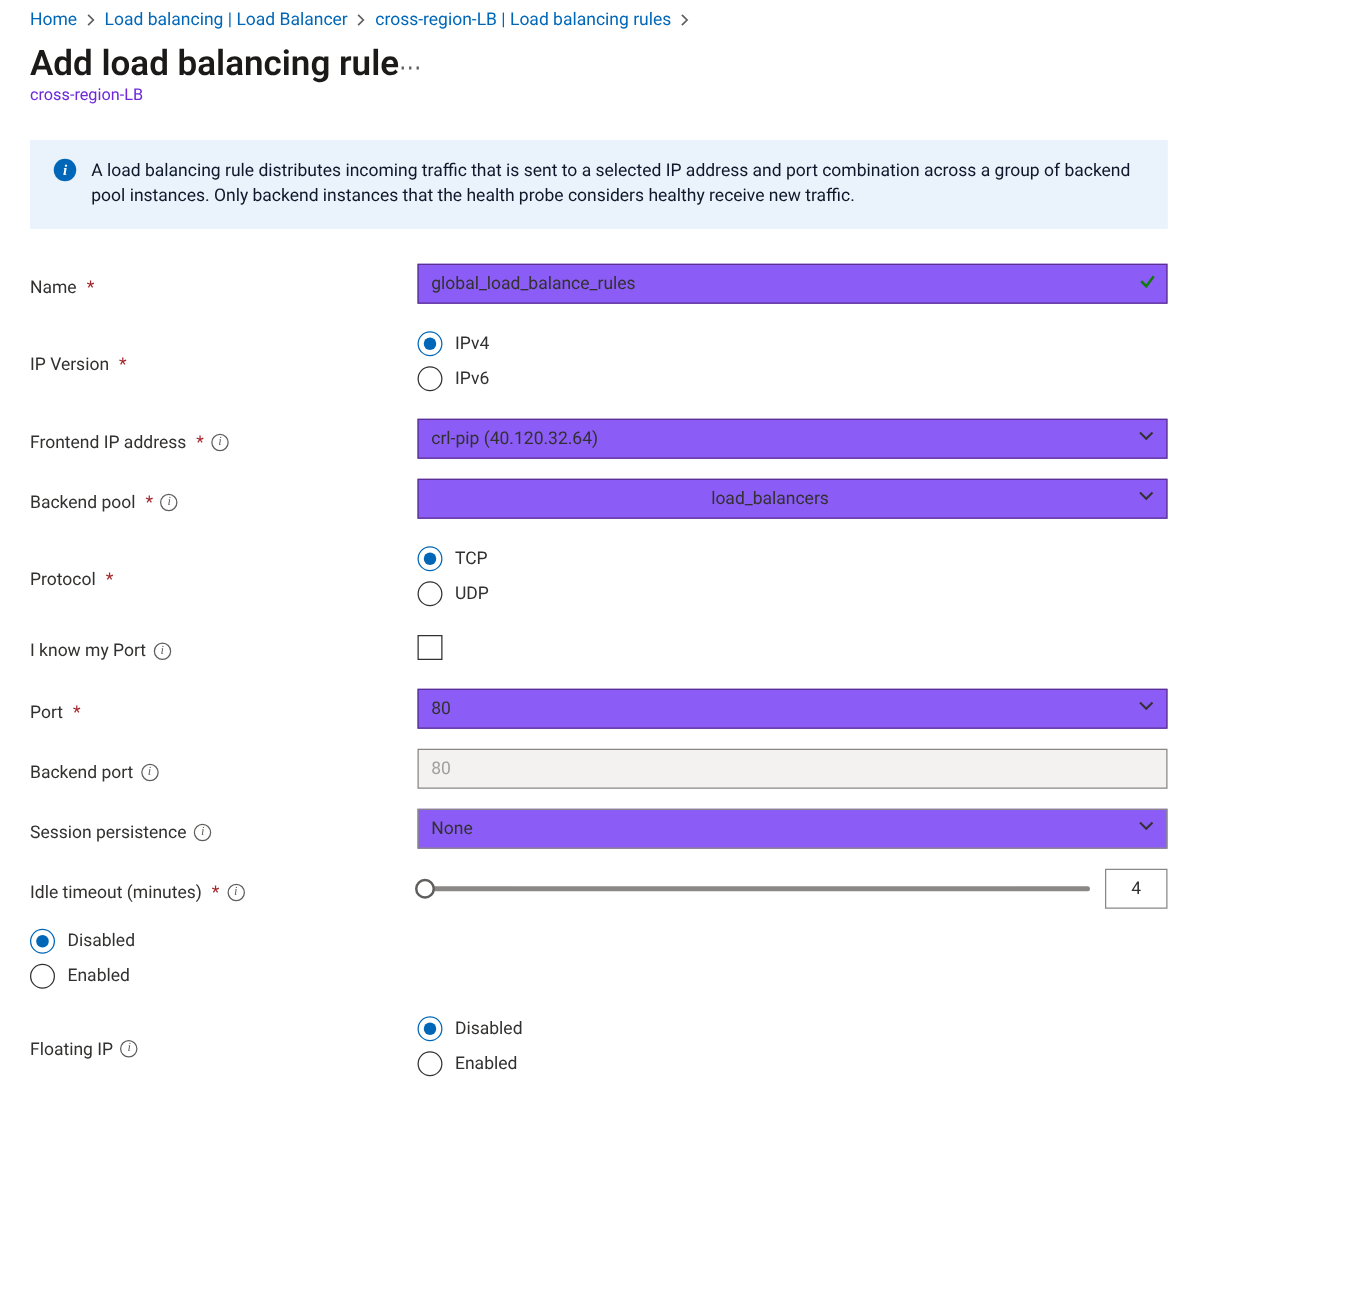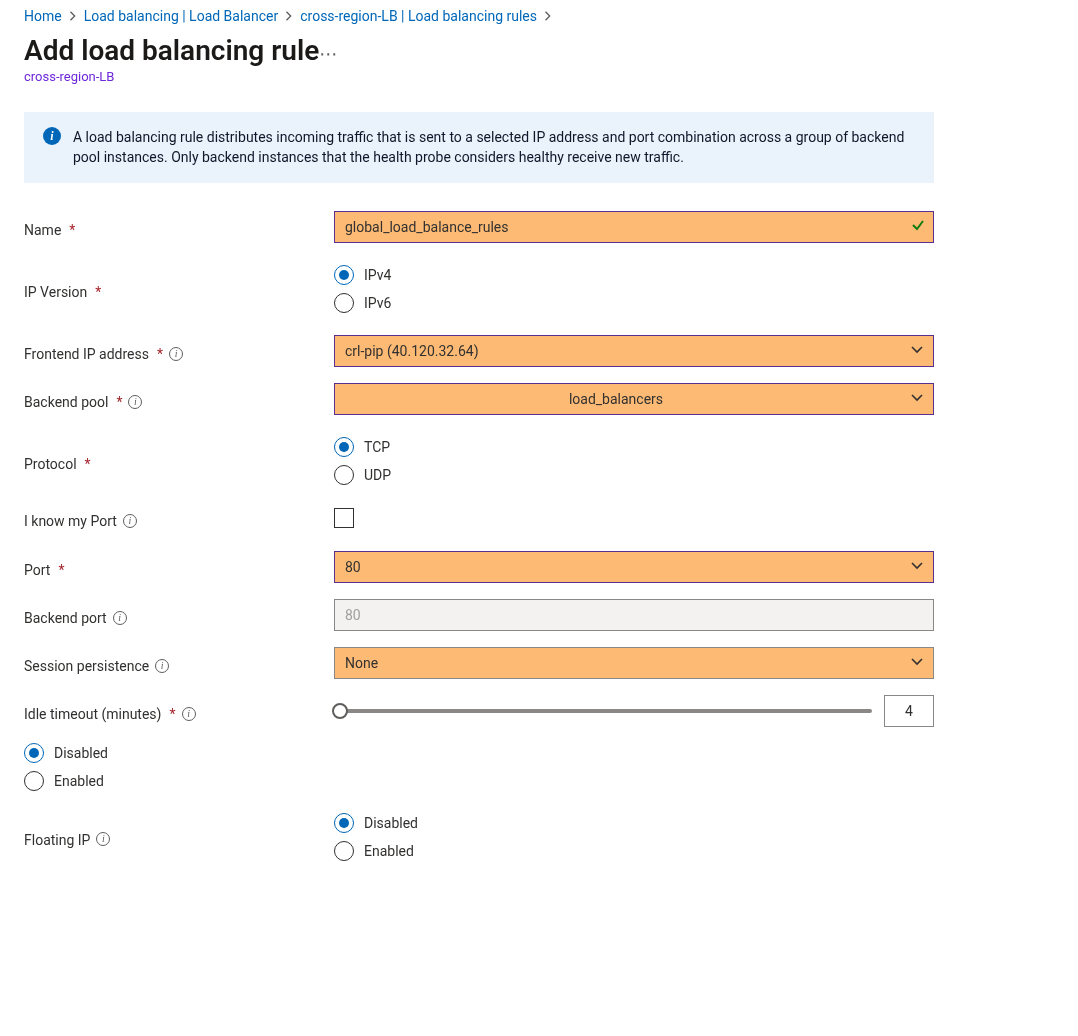--- a/index.html
+++ b/index.html
@@ -128,21 +128,21 @@
   }
 
   
   .text-input, .select-input {
     width: 100%;
     height: 32px;
     border: 1px solid #5b2e91;
     padding: 0 10px;
     font-size: 14px;
     color: #323130;
-    background: #fdba74;
+    background: #8b5cf6;
     position: relative;
     display: flex;
     align-items: center;
     cursor: text;
   }
   .text-input.valid { padding-right: 28px; }
   .text-input .checkmark {
     position: absolute;
     right: 8px;
     color: #107c10;

